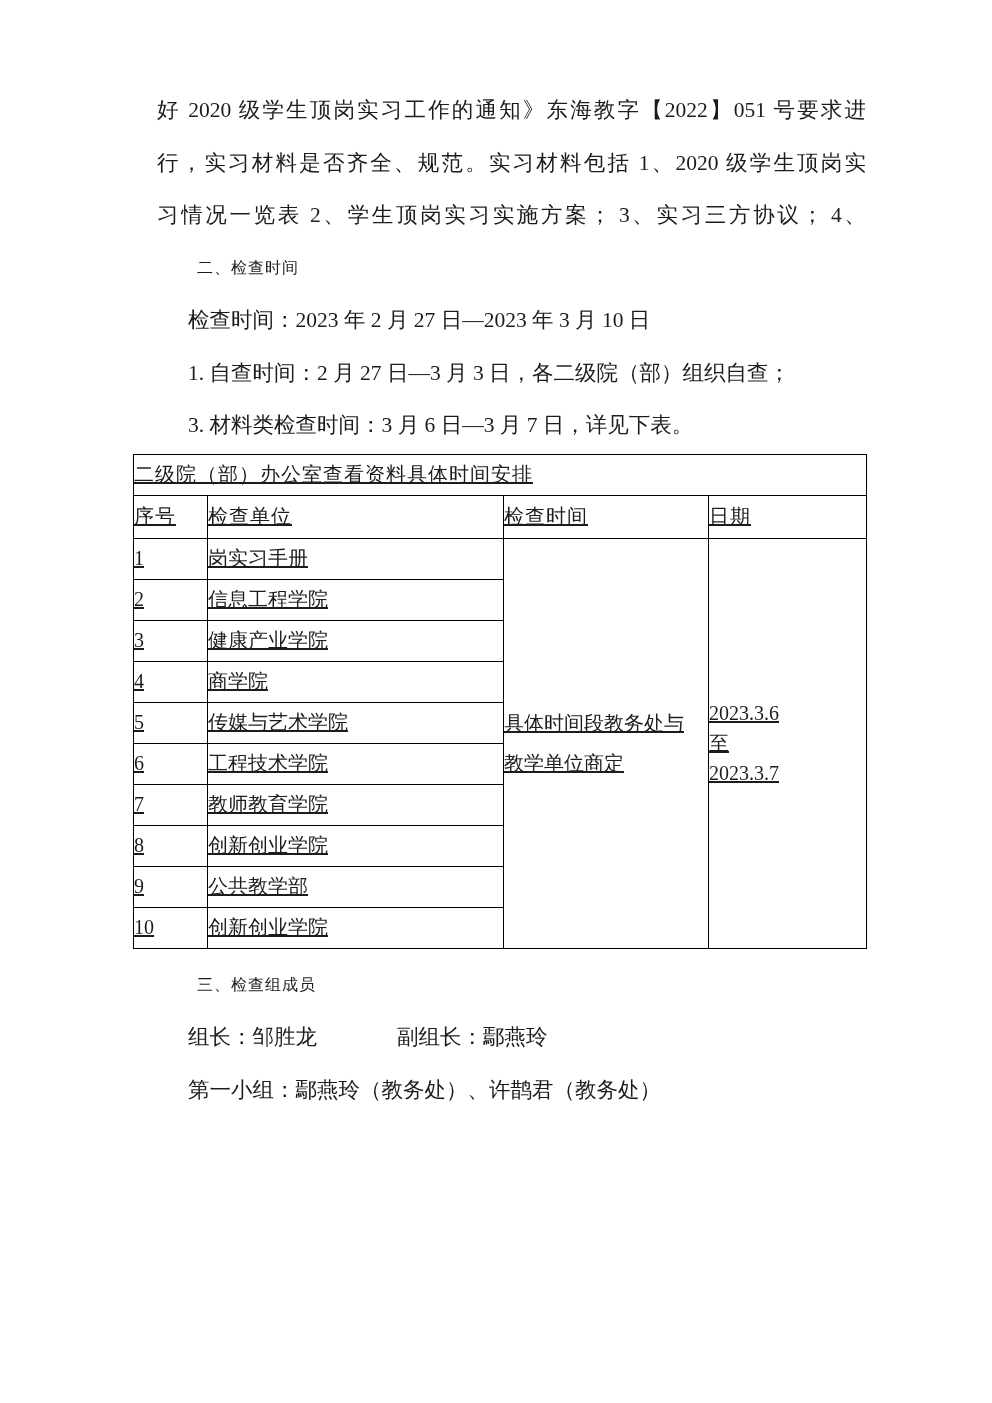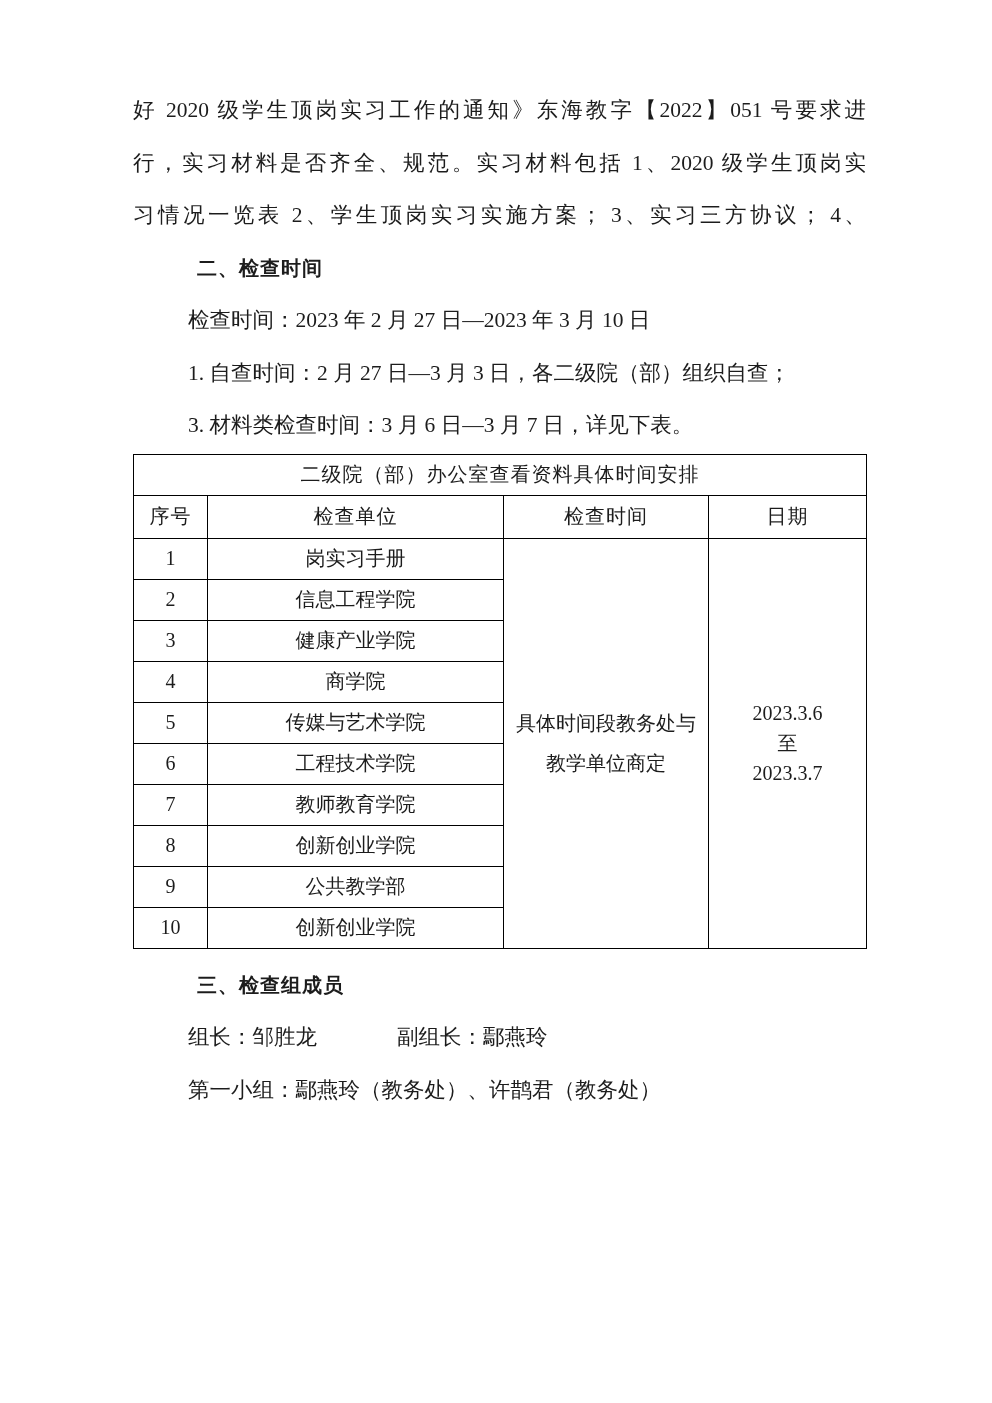--- a/index.html
+++ b/index.html
@@ -25,28 +25,29 @@
   
   .cont-line {
     font-size: 21.5px;
     line-height: 52.5px;
     height: 52.5px;
     text-align: justify;
     text-align-last: justify;
     text-justify: inter-character;
     white-space: nowrap;
     overflow: hidden;
+    margin-left: 24px;
   }
   .cont-line.last {
     text-align-last: left;
     white-space: normal;
   }
   .heading {
-    font-size: 20px;
-    font-weight: bold;
+    font-size: 16px;
+    font-weight: normal;
     line-height: 52.5px;
     height: 52.5px;
     padding-left: 64px;
     letter-spacing: 1px;
   }
   .body-para {
     font-size: 21.5px;
     line-height: 52.5px;
     height: 52.5px;
     padding-left: 55px;
@@ -56,25 +57,26 @@
   table.schedule {
     width: 733px;
     border-collapse: collapse;
     table-layout: fixed;
     font-size: 20px;
     color: #1c1c1c;
     margin-top: 2px;
   }
   table.schedule td, table.schedule th {
     border: 1.5px solid #000000;
-    text-align: center;
+    text-align: left;
     vertical-align: middle;
     font-weight: normal;
     padding: 0;
     overflow: hidden;
+    text-decoration: underline;
   }
   td.title-cell  { height: 40px; letter-spacing: 1px; }
   tr.header-row td { height: 42px; letter-spacing: 1px; }
   tr.data-row td { height: 40px; }
   td.time-cell div { line-height: 40px; }
   td.date-cell div { line-height: 30px; }
   
   .members-line {
     font-size: 21.5px;
     line-height: 52.5px;

